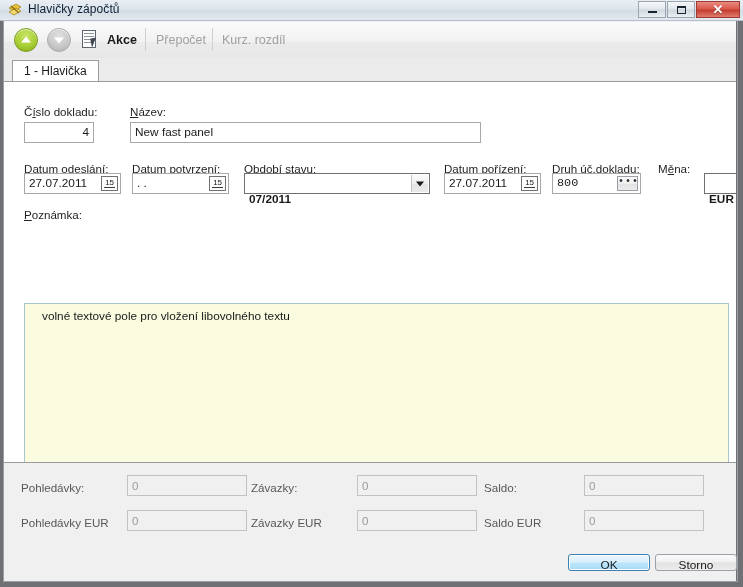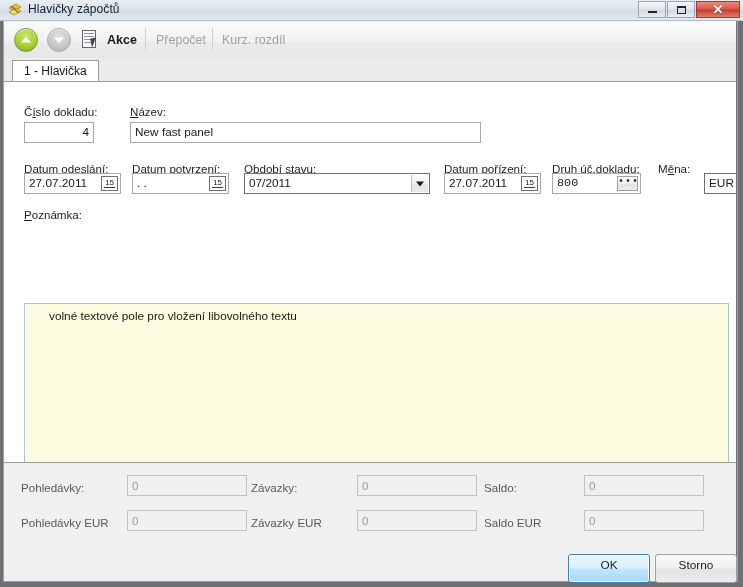--- a/index.html
+++ b/index.html
@@ -283,25 +283,26 @@
 
   
   .combo {
     position: absolute;
     background: #ffffff;
     border: 1px solid #6e7074;
     box-sizing: border-box;
   }
   .combo .cval {
     position: absolute;
-    left: 4px; top: 0;
+    left: 4px; top: 16px;
     line-height: 19px;
     font-size: 11.8px;
     color: #1a1a1a;
     white-space: nowrap;
+    font-weight: bold;
   }
   .combo-arrow {
     position: absolute;
     right: 1px; top: 1px; bottom: 1px;
     width: 17px;
     background: linear-gradient(to bottom, #fbfbfb 0%, #efefef 50%, #e4e4e4 51%, #eaeaea 100%);
     border-left: 1px solid #c2c2c2;
     box-sizing: border-box;
   }
   .combo-arrow::after {
@@ -331,21 +332,21 @@
   }
 
   
   .memo {
     position: absolute;
     left: 20px; top: 221px;
     width: 705px; height: 212px;
     background: #fbfbdf;
     border: 1px solid #a9c5cf;
     box-sizing: border-box;
-    padding: 5px 24px;
+    padding: 5px 17px;
     font-size: 11.8px;
     color: #1a1a1a;
     line-height: 15px;
     overflow: hidden;
   }
 
   
   .totals {
     position: absolute;
     left: 4px; top: 462px;
@@ -378,21 +379,21 @@
   .btnbar {
     position: absolute;
     left: 4px; top: 549px;
     width: 732px; height: 32px;
     background: #f0f0f0;
     box-sizing: border-box;
   }
   .dlg-btn {
     position: absolute;
     top: 5px;
-    width: 82px; height: 29px;
+    width: 82px; height: 17px;
     box-sizing: border-box;
     font-family: "Liberation Sans", sans-serif;
     font-size: 11.8px;
     color: #1b1b1b;
     text-align: center;
     line-height: 21px;
     border: 1px solid #9aa1a9;
     border-radius: 3px;
     background: linear-gradient(to bottom, #fafafa 0%, #f0f0f0 48%, #e2e2e2 52%, #ededed 100%);
   }

